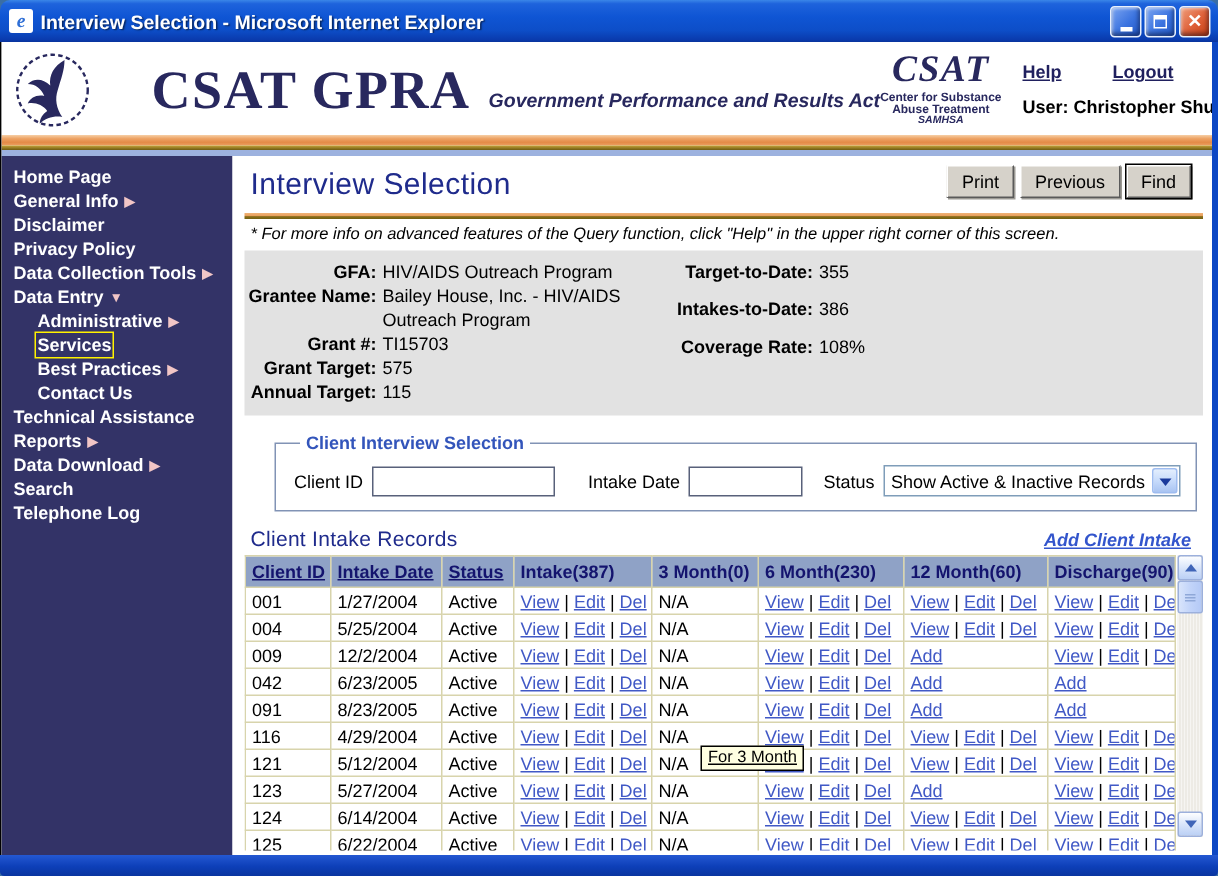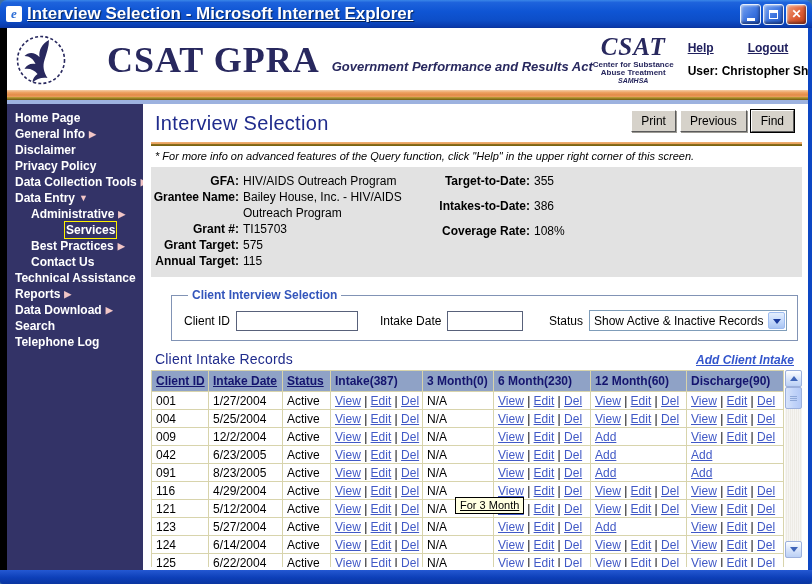--- a/index.html
+++ b/index.html
@@ -10,36 +10,36 @@
   
   .titlebar {
     height:28px; display:flex; align-items:center; padding:0 5px 0 6px;
     border-radius:7px 7px 0 0;
     background:linear-gradient(180deg,#3A86E8 0%,#1E63DC 9%,#0F55D4 40%,#0D4EC8 72%,#0A3BAE 94%,#09339C 100%);
   }
   .ie-icon {
     width:16px; height:16px; margin-right:5px; background:#fff; border-radius:2px;
     color:#2F6FD6; font:italic bold 13px/15px "Liberation Serif",serif; text-align:center;
   }
-  .titlebar-title { flex:1; color:#fff; font-weight:bold; font-size:17px; text-shadow:1px 1px 1px rgba(0,0,0,.55); white-space:nowrap; overflow:hidden;text-decoration:underline; }
+  .titlebar-title { flex:1; color:#fff; font-weight:bold; font-size:13px; text-shadow:1px 1px 1px rgba(0,0,0,.55); white-space:nowrap; overflow:hidden; }
   .tb-btn {
     width:21px; height:21px; margin-left:2px; border-radius:3px; border:1px solid #E8F0FC;
     display:flex; align-items:center; justify-content:center; cursor:pointer;
     box-shadow:inset -1px -2px 3px rgba(0,0,20,.45), inset 1px 1px 2px rgba(255,255,255,.55);
   }
   .tb-blue { background:linear-gradient(135deg,#7AA4F0 0%,#3C74E0 55%,#2258C8 100%); }
   .tb-red  { background:linear-gradient(135deg,#F09E7C 0%,#DE5F37 55%,#C43E14 100%); }
   .glyph-min { width:8px; height:3px; background:#fff; align-self:flex-end; margin:0 auto 3px; }
   .glyph-max { width:9px; height:9px; border:1px solid #fff; border-top:3px solid #fff; }
   .glyph-close { color:#fff; font-size:12px; font-weight:bold; line-height:1; }
 
   
   .win-body {
     position:absolute; top:28px; left:0; right:0; bottom:14px; background:#fff;
-    border-left:7px solid #000000; border-right:4px solid #0D47C4; overflow:hidden;
+    border-left:1px solid #000000; border-right:4px solid #0D47C4; overflow:hidden;
   }
   .win-bottom { position:absolute; bottom:0; left:0; width:100%; height:14px;
     background:linear-gradient(180deg,#2458D2 0%,#0D3FB8 55%,#0A35A0 100%); border-radius:0 0 3px 3px; }
 
   
   .app-header { height:62px; display:flex; align-items:center; padding:3px 10px 2px 8px; background:#fff; }
   .eagle { width:52px; height:52px; flex:none; }
   .brand-block { display:flex; align-items:flex-end; margin-left:40px; }
   .brand-title { font-family:"Liberation Serif",serif; font-weight:bold; font-size:36px; line-height:1;
     color:#28285E; letter-spacing:1px; white-space:nowrap; }
@@ -53,24 +53,24 @@
   .hr-links a { color:#20205E; font-size:12px; font-weight:bold; text-decoration:underline; cursor:pointer; }
   .user-label { font-size:12px; font-weight:bold; color:#000; white-space:nowrap; }
 
   .header-divider { height:14px; }
   .hd-orange { height:7px; background:linear-gradient(180deg,#F6CFA6 0%,#EDA263 35%,#E38B47 70%,#EC9E60 100%); }
   .hd-gold { height:3px; background:linear-gradient(180deg,#C3A439 0%,#6E5A12 100%); }
   .hd-blue { height:4px; background:#9DB2DF; }
 
   
   .app-main { display:flex; height:466px; }
-  .sidebar { width:136px; flex:none; background:#333367; padding:6px 0 0 8px; overflow:hidden; }
+  .sidebar { width:154px; flex:none; background:#333367; padding:6px 0 0 8px; overflow:hidden; }
   .sb-item { color:#fff; font-size:12px; font-weight:bold; line-height:16px; white-space:nowrap; cursor:pointer; }
   .sb-item.indent { padding-left:16px; }
-  .sb-label.selected { outline:1px solid #FFF200; outline-offset:1px;margin-left:35px; }
+  .sb-label.selected { outline:1px solid #FFF200; outline-offset:1px; }
   .sb-arrow { color:#F2C6C6; font-size:9px; margin-left:4px; vertical-align:1px; }
 
   .content { flex:1; background:#fff; padding:4px 6px 0 8px; position:relative; overflow:hidden; }
 
   .content-head { display:flex; justify-content:space-between; align-items:flex-start; padding-left:4px; }
   .page-title { font-size:20px; font-weight:normal; color:#1F2B8C; letter-spacing:.3px; margin-top:4px; }
   .toolbar { display:flex; gap:4px; margin:2px 8px 0 0; }
   .xp-btn {
     background:#D6D2CA; color:#000; font-size:12px; font-family:"Liberation Sans",sans-serif;
     padding:3px 9px; cursor:pointer;

